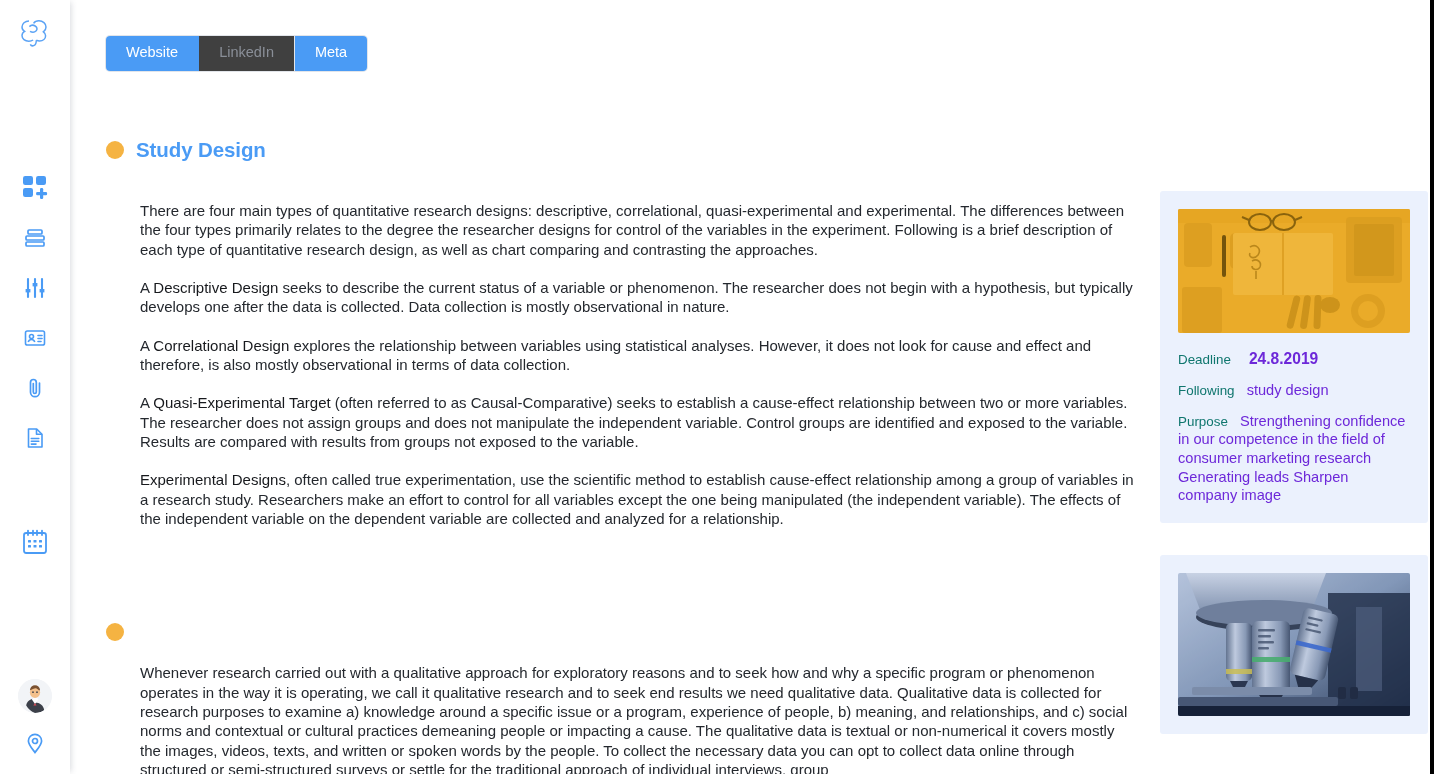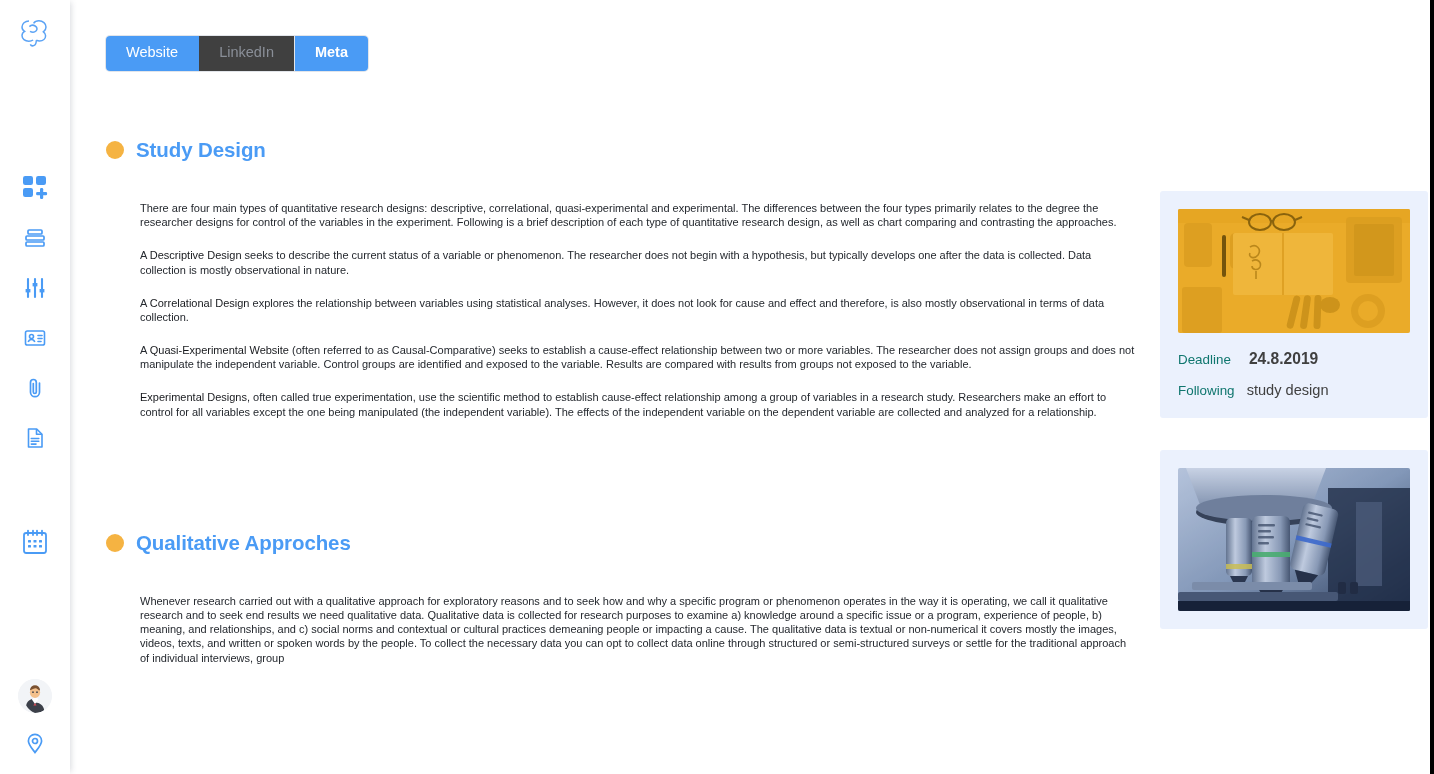--- a/index.html
+++ b/index.html
@@ -71,21 +71,21 @@
   .tab {
     font-size: 14.5px;
     padding: 9px 20px 10px;
     background: #404040;
     color: #8a8f98;
     cursor: pointer;
     border-right: 1px solid #e2e5ea;
     white-space: nowrap;
     line-height: 1.1;
   }
-  .tab:last-child { border-right: none; font-weight: bold; }
+  .tab:last-child { border-right: none; }
   .tab.active { background: #4A9BF5; color: #ffffff; border-right-color: #4A9BF5; }
 
   .body-wrap {
     display: flex;
     align-items: flex-start;
     padding: 0 0 0 36px;
   }
   .article {
     width: 1030px;
     flex: 0 0 1030px;
@@ -102,21 +102,21 @@
   }
   .section-title {
     color: #4A9BF5;
     font-size: 20.5px;
     font-weight: bold;
     letter-spacing: -.1px;
   }
   .article p {
     margin: 0 0 19px 0;
     padding-left: 34px;
-    font-size: 11px;
+    font-size: 15px;
     line-height: 1.29;
     color: #24282e;
     max-width: 1030px;
   }
   .article p b { font-weight: normal; color: #17191d; }
   .gap { height: 76px; }
 
   
   .rail {
     width: 268px;
@@ -140,21 +140,21 @@
   .card-img.tall { height: 143px; }
   .meta { padding-top: 16px; }
   .meta-row {
     font-size: 14.6px;
     line-height: 1.28;
     margin-bottom: 12px;
     color: #24282e;
   }
   .meta-row:last-child { margin-bottom: 0; }
   .meta-key { color: #0f766e; font-size: 13.4px; }
-  .meta-val { color: #404040; margin-left: 8px; }
+  .meta-val { color: #6d28d9; margin-left: 8px; }
   .meta-val.strong { font-weight: bold; font-size: 15.6px; margin-left: 14px; }
 
   svg { display: block; }
 </style>
 </head>
 <body>
 
 <div class="app">
 
   <nav class="sidebar">
@@ -298,28 +298,27 @@
       <article class="article">
 
         <div class="section-head">
           <span class="dot"></span>
           <h2 class="section-title">Study Design</h2>
         </div>
 
         <p>There are four main types of quantitative research designs: descriptive, correlational, quasi-experimental and experimental. The differences between the four types primarily relates to the degree the researcher designs for control of the variables in the experiment. Following is a brief description of each type of quantitative research design, as well as chart comparing and contrasting the approaches.</p>
         <p>A <b>Descriptive Design</b> seeks to describe the current status of a variable or phenomenon. The researcher does not begin with a hypothesis, but typically develops one after the data is collected. Data collection is mostly observational in nature.</p>
         <p>A <b>Correlational Design</b> explores the relationship between variables using statistical analyses. However, it does not look for cause and effect and therefore, is also mostly observational in terms of data collection.</p>
-        <p>A <b>Quasi-Experimental Website</b> (often referred to as Causal-Comparative) seeks to establish a cause-effect relationship between two or more variables. The researcher does not assign groups and does not manipulate the independent variable. Control groups are identified and exposed to the variable. Results are compared with results from groups not exposed to the variable.</p>
+        <p>A <b>Quasi-Experimental Target</b> (often referred to as Causal-Comparative) seeks to establish a cause-effect relationship between two or more variables. The researcher does not assign groups and does not manipulate the independent variable. Control groups are identified and exposed to the variable. Results are compared with results from groups not exposed to the variable.</p>
         <p><b>Experimental Designs</b>, often called true experimentation, use the scientific method to establish cause-effect relationship among a group of variables in a research study. Researchers make an effort to control for all variables except the one being manipulated (the independent variable). The effects of the independent variable on the dependent variable are collected and analyzed for a relationship.</p>
 
         <div class="gap"></div>
 
         <div class="section-head">
           <span class="dot"></span>
-          <h2 class="section-title">Qualitative Approches</h2>
         </div>
 
         <p>Whenever research carried out with a qualitative approach for exploratory reasons and to seek how and why a specific program or phenomenon operates in the way it is operating, we call it qualitative research and to seek end results we need qualitative data. Qualitative data is collected for research purposes to examine a) knowledge around a specific issue or a program, experience of people, b) meaning, and relationships, and c) social norms and contextual or cultural practices demeaning people or impacting a cause. The qualitative data is textual or non-numerical it covers mostly the images, videos, texts, and written or spoken words by the people. To collect the necessary data you can opt to collect data online through structured or semi-structured surveys or settle for the traditional approach of individual interviews, group</p>
       </article>
 
       <aside class="rail">
 
         <div class="card">
           <div class="card-img">
             <svg width="100%" height="100%" viewBox="0 0 232 124" preserveAspectRatio="none">
@@ -358,20 +357,24 @@
           </div>
 
           <div class="meta">
             <div class="meta-row">
               <span class="meta-key">Deadline</span>
               <span class="meta-val strong">24.8.2019</span>
             </div>
             <div class="meta-row">
               <span class="meta-key">Following</span>
               <span class="meta-val">study design</span>
+            </div>
+            <div class="meta-row">
+              <span class="meta-key">Purpose</span>
+              <span class="meta-val">Strengthening confidence in our competence in the field of consumer marketing research Generating leads Sharpen company image</span>
             </div>
           </div>
         </div>
 
         <div class="card">
           <div class="card-img tall">
             <svg width="100%" height="100%" viewBox="0 0 232 143" preserveAspectRatio="none">
               <defs>
                 <linearGradient id="bg2" x1="0" y1="0" x2="1" y2="1">
                   <stop offset="0" stop-color="#cfdaea"></stop>

